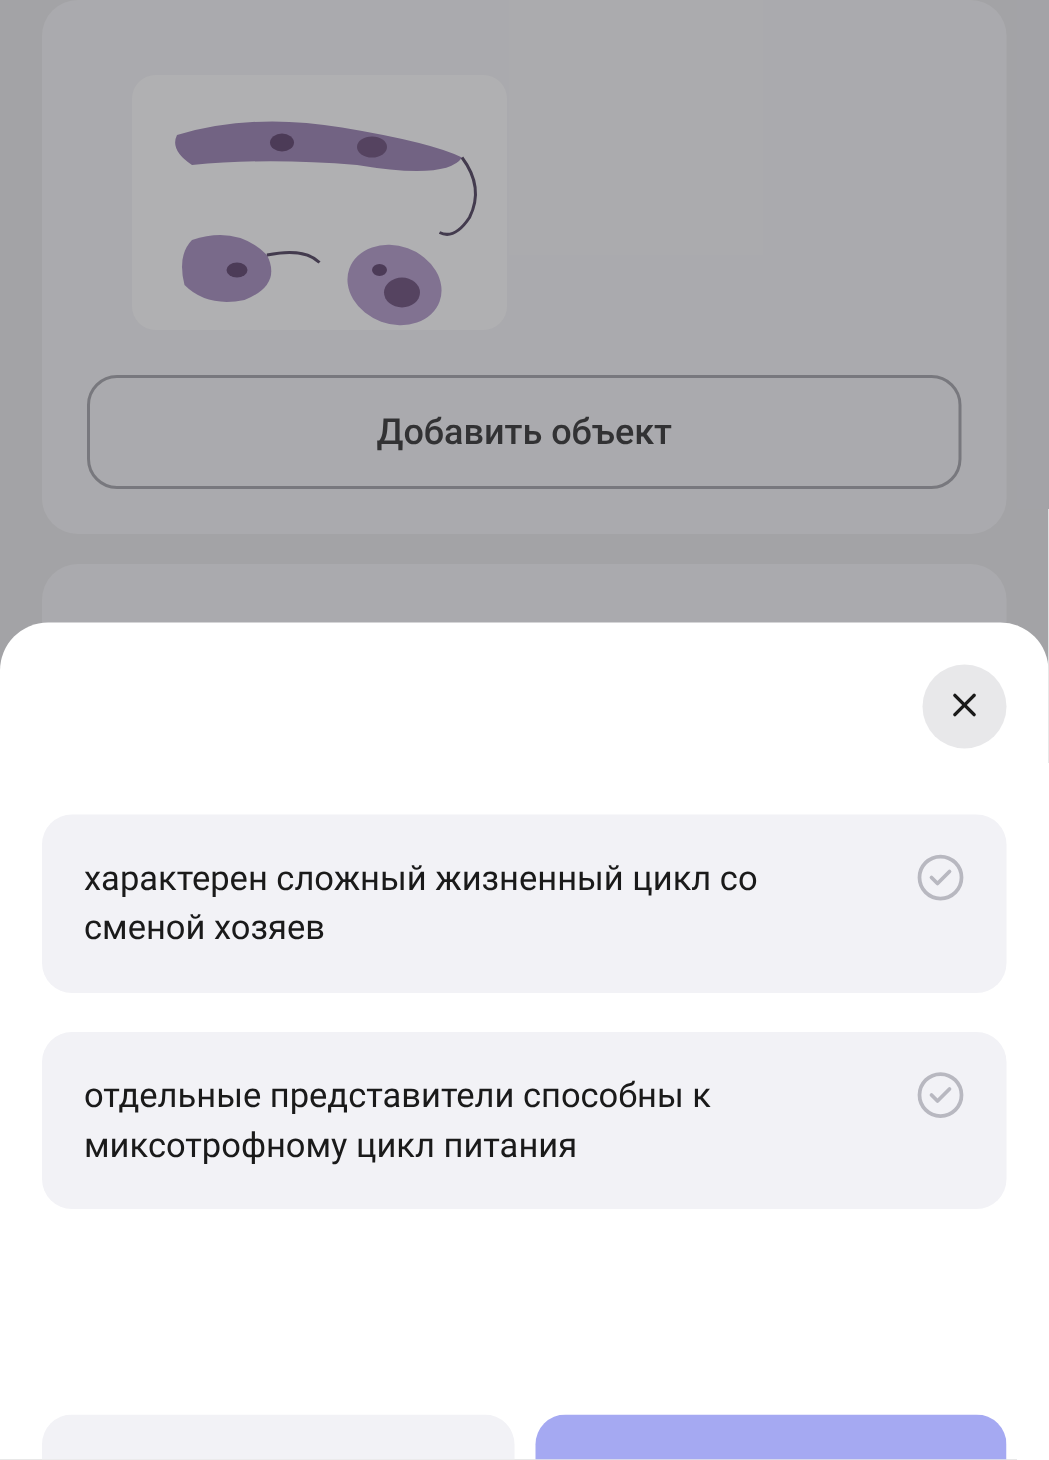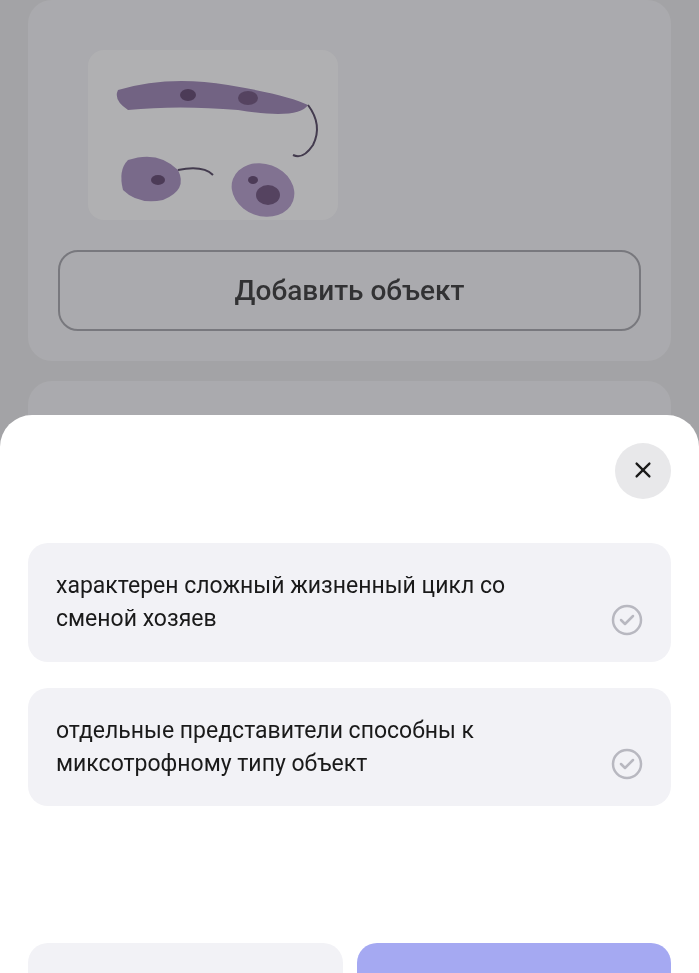--- a/index.html
+++ b/index.html
@@ -45,21 +45,21 @@
       position: relative;
       overflow: hidden;
     }
     
     .add-button {
       width: 100%;
       padding: 22px;
       background: transparent;
       border: 2px solid #9a9aa0;
       border-radius: 20px;
-      font-size: 28px;
+      font-size: 24px;
       font-weight: 500;
       color: #1a1a1a;
       cursor: pointer;
       font-family: inherit;
     }
     
     .card-empty {
       background: #f5f5f7;
       border-radius: 24px;
       height: 100px;
@@ -112,21 +112,21 @@
       display: flex;
       flex-direction: column;
       gap: 26px;
     }
     
     .option-item {
       background: #f2f2f6;
       border-radius: 20px;
       padding: 26px 28px;
       display: flex;
-      align-items: flex-end;
+      align-items: flex-start;
       justify-content: space-between;
       gap: 20px;
       cursor: pointer;
     }
     
     .option-text {
       font-size: 23px;
       line-height: 1.45;
       color: #1a1a1a;
       flex: 1;
@@ -218,21 +218,21 @@
       <div class="check-icon">
         <svg viewBox="0 0 32 32" fill="none">
           <circle cx="16" cy="16" r="14" stroke="#b8b8c0" stroke-width="2.5"></circle>
           <path d="M 10 16 L 14 20 L 22 12" stroke="#b8b8c0" stroke-width="2.5" stroke-linecap="round" stroke-linejoin="round"></path>
         </svg>
       </div>
     </div>
 
 
     <div class="option-item">
-      <div class="option-text">отдельные представители способны к миксотрофному типу объект</div>
+      <div class="option-text">отдельные представители способны к миксотрофному цикл питания</div>
       <div class="check-icon">
         <svg viewBox="0 0 32 32" fill="none">
           <circle cx="16" cy="16" r="14" stroke="#b8b8c0" stroke-width="2.5"></circle>
           <path d="M 10 16 L 14 20 L 22 12" stroke="#b8b8c0" stroke-width="2.5" stroke-linecap="round" stroke-linejoin="round"></path>
         </svg>
       </div>
     </div>
   </div>
 
   <div class="bottom-buttons">

